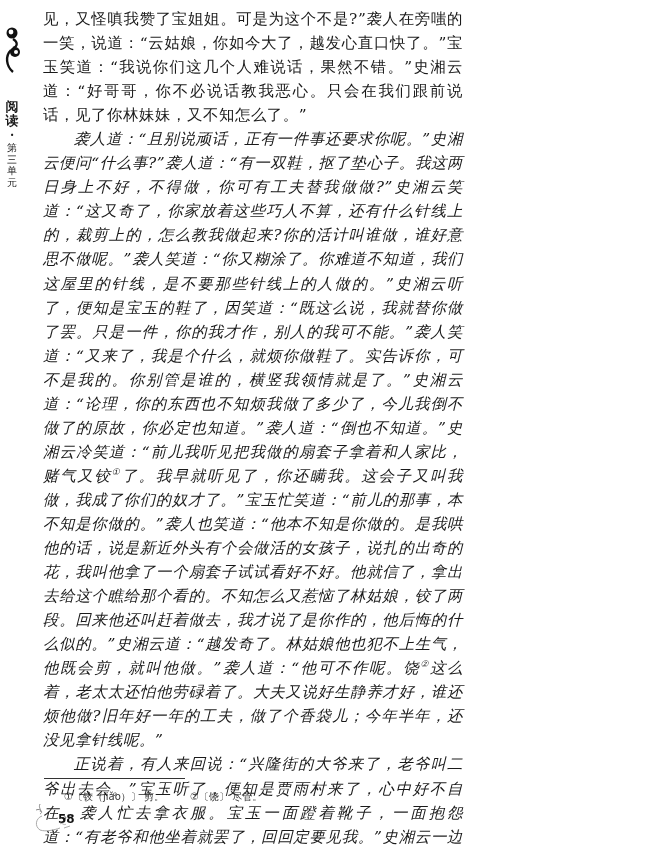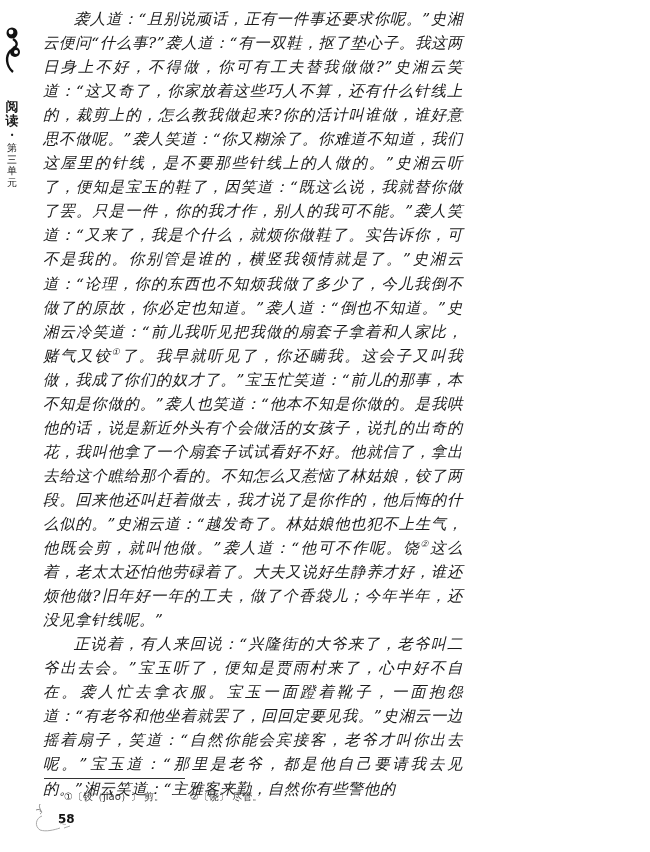--- a/index.html
+++ b/index.html
@@ -40,20 +40,23 @@
   <span class="big">阅</span>
   <span class="big">读</span>
   <span class="dot">·</span>
   <span class="small">第</span>
   <span class="small">三</span>
   <span class="small">单</span>
   <span class="small">元</span>
 </div>
 
 <div class="text">
+  <p>
+    <span>见，又怪嗔我赞了宝姐姐。可是为这个不是?”袭人在旁嗤的一笑，说道：“云姑娘，你如今大了，越发心直口快了。”宝玉笑道：“我说你们这几个人难说话，果然不错。”史湘云道：“好哥哥，你不必说话教我恶心。只会在我们跟前说话，见了你林妹妹，又不知怎么了。”</span>
+  </p>
   <p class="indent">
     <span>袭人道：“且别说顽话，正有一件事还要求你呢。”史湘云便问“什么事?”袭人道：“有一双鞋，抠了垫心子。我这两日身上不好，不得做，你可有工夫替我做做?”史湘云笑道：“这又奇了，你家放着这些巧人不算，还有什么针线上的，裁剪上的，怎么教我做起来?你的活计叫谁做，谁好意思不做呢。”袭人笑道：“你又糊涂了。你难道不知道，我们这屋里的针线，是不要那些针线上的人做的。”史湘云听了，便知是宝玉的鞋了，因笑道：“既这么说，我就替你做了罢。只是一件，你的我才作，别人的我可不能。”袭人笑道：“又来了，我是个什么，就烦你做鞋了。实告诉你，可不是我的。你别管是谁的，横竖我领情就是了。”史湘云道：“论理，你的东西也不知烦我做了多少了，今儿我倒不做了的原故，你必定也知道。”袭人道：“倒也不知道。”史湘云冷笑道：“前儿我听见把我做的扇套子拿着和人家比，赌气又铰</span><sup class="note">①</sup><span>了。我早就听见了，你还瞒我。这会子又叫我做，我成了你们的奴才了。”宝玉忙笑道：“前儿的那事，本不知是你做的。”袭人也笑道：“他本不知是你做的。是我哄他的话，说是新近外头有个会做活的女孩子，说扎的出奇的花，我叫他拿了一个扇套子试试看好不好。他就信了，拿出去给这个瞧给那个看的。不知怎么又惹恼了林姑娘，铰了两段。回来他还叫赶着做去，我才说了是你作的，他后悔的什么似的。”史湘云道：“越发奇了。林姑娘他也犯不上生气，他既会剪，就叫他做。”袭人道：“他可不作呢。饶</span><sup class="note">②</sup><span>这么着，老太太还怕他劳碌着了。大夫又说好生静养才好，谁还烦他做?旧年好一年的工夫，做了个香袋儿；今年半年，还没见拿针线呢。”</span>
   </p>
   <p class="indent">
     <span>正说着，有人来回说：“兴隆街的大爷来了，老爷叫二爷出去会。”宝玉听了，便知是贾雨村来了，心中好不自在。袭人忙去拿衣服。宝玉一面蹬着靴子，一面抱怨道：“有老爷和他坐着就罢了，回回定要见我。”史湘云一边摇着扇子，笑道：“自然你能会宾接客，老爷才叫你出去呢。”宝玉道：“那里是老爷，都是他自己要请我去见的。”湘云笑道：“主雅客来勤，自然你有些警他的</span>
   </p>
 </div>
 
 <div class="rule"></div>
 

